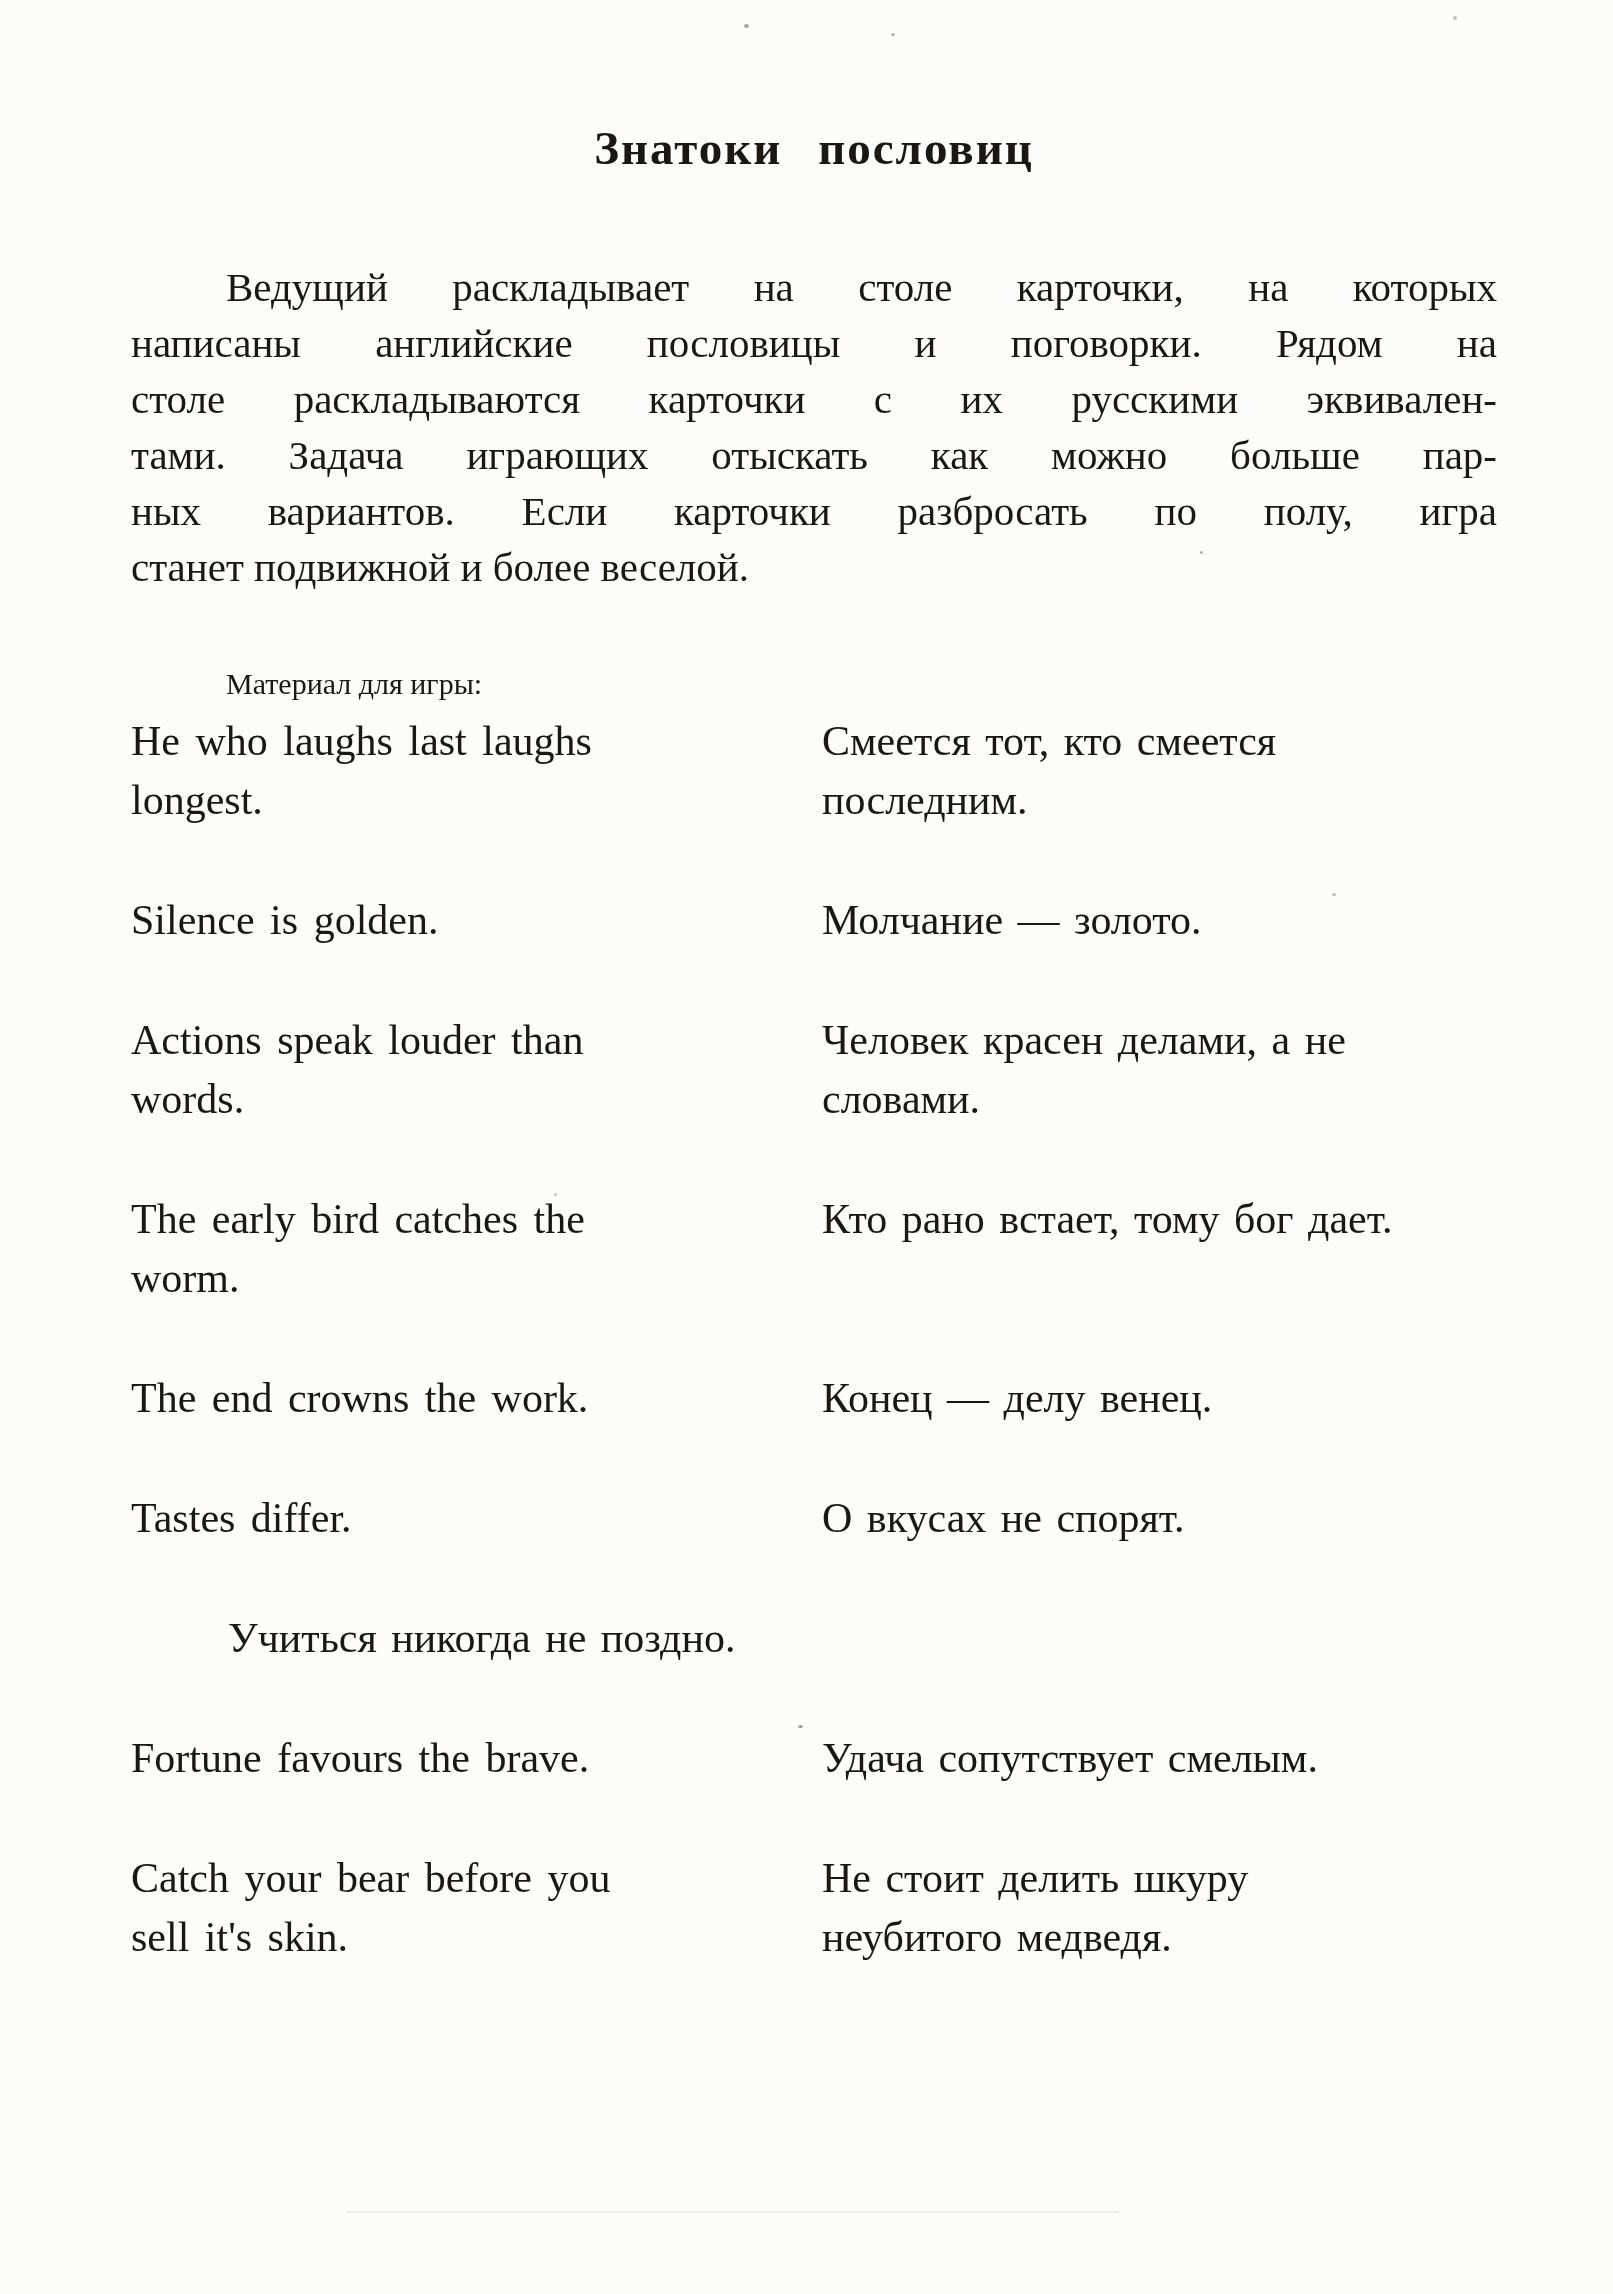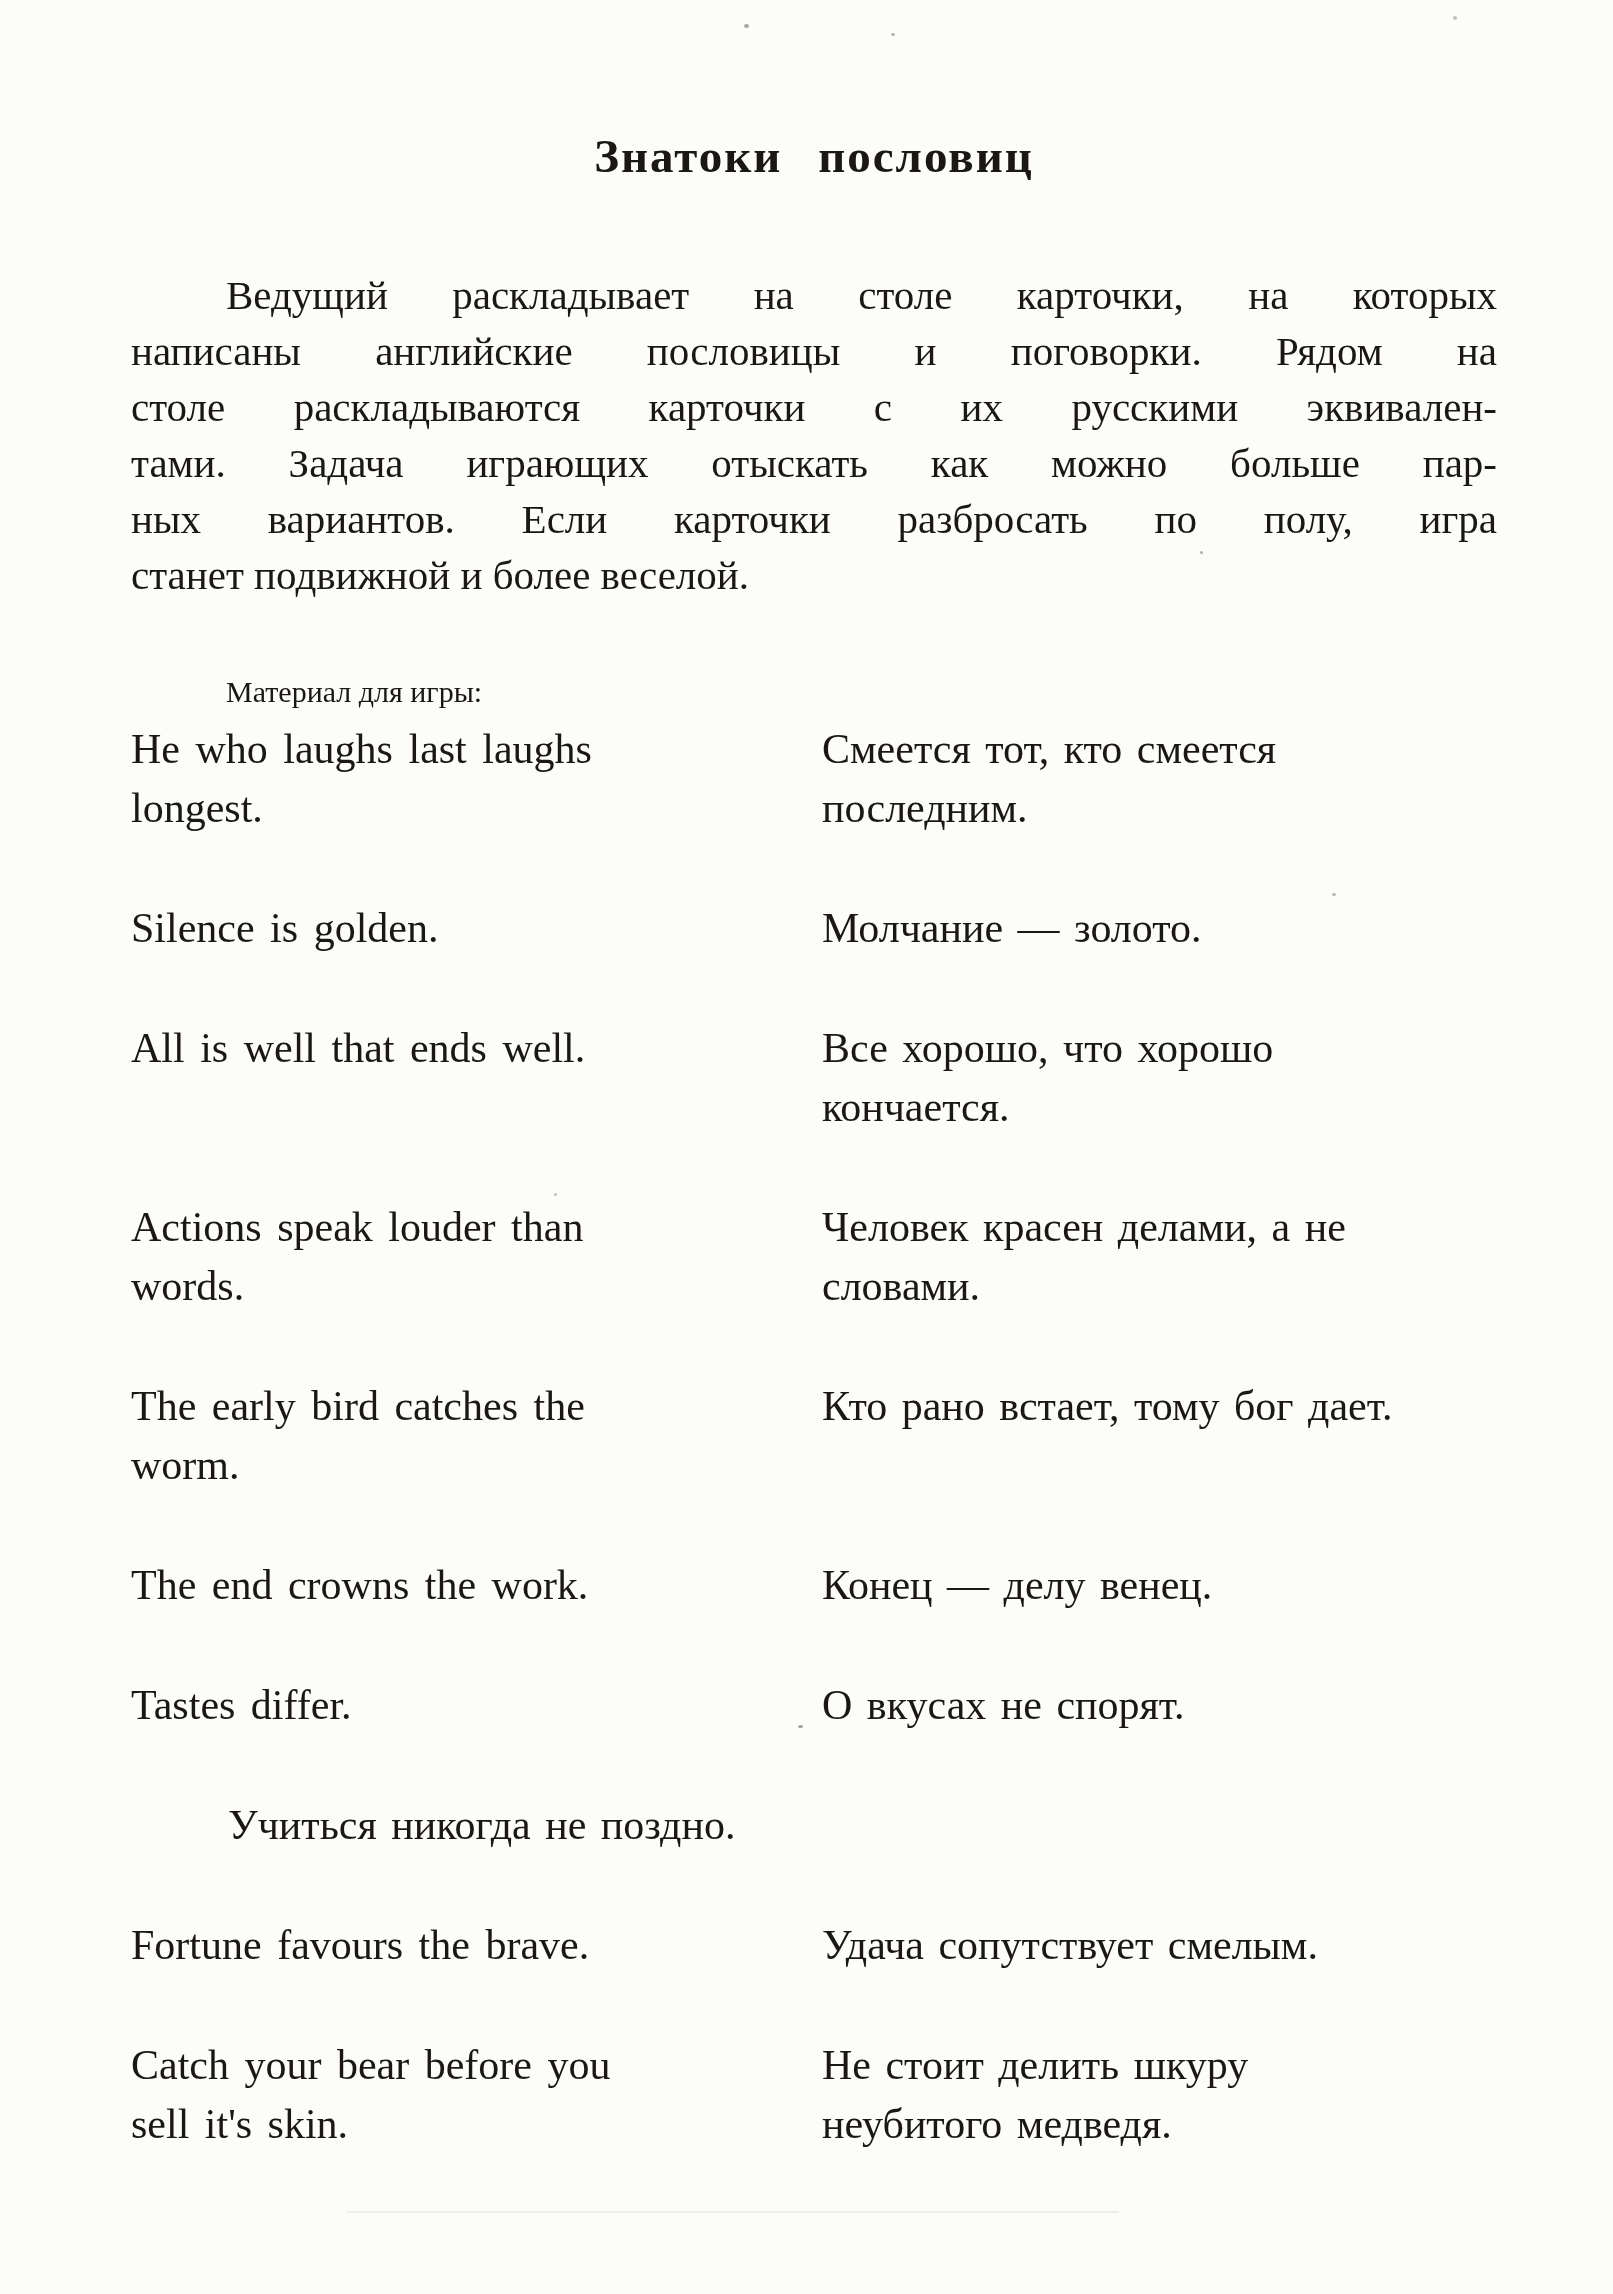--- a/index.html
+++ b/index.html
@@ -12,21 +12,21 @@
     font-family: "Liberation Serif", "DejaVu Serif", serif;
     color: #1b1814;
   }
   .page {
     box-sizing: border-box;
     width: 100%;
     height: 100%;
     padding: 117px 117px 0 131px;
   }
   .title {
-    margin: 12px;
+    margin: 4px;
     text-align: center;
     font-size: 47px;
     line-height: 55px;
     font-weight: bold;
     letter-spacing: 2px;
     word-spacing: 22px;
   }
   .intro {
     margin-top: 83px;
     font-size: 41px;
@@ -99,25 +99,20 @@
       <div class="col-en">He who laughs last laughs
 longest.</div>
       <div class="col-ru">Смеется тот, кто смеется
 последним.</div>
     </div>
     <div class="pair-row">
       <div class="col-en">Silence is golden.</div>
       <div class="col-ru">Молчание — золото.</div>
     </div>
     <div class="pair-row">
-      <div class="col-en">All is well that ends well.</div>
-      <div class="col-ru">Все хорошо, что хорошо
-кончается.</div>
-    </div>
-    <div class="pair-row">
       <div class="col-en">Actions speak louder than
 words.</div>
       <div class="col-ru">Человек красен делами, а не
 словами.</div>
     </div>
     <div class="pair-row">
       <div class="col-en">The early bird catches the
 worm.</div>
       <div class="col-ru">Кто рано встает, тому бог дает.</div>
     </div>

